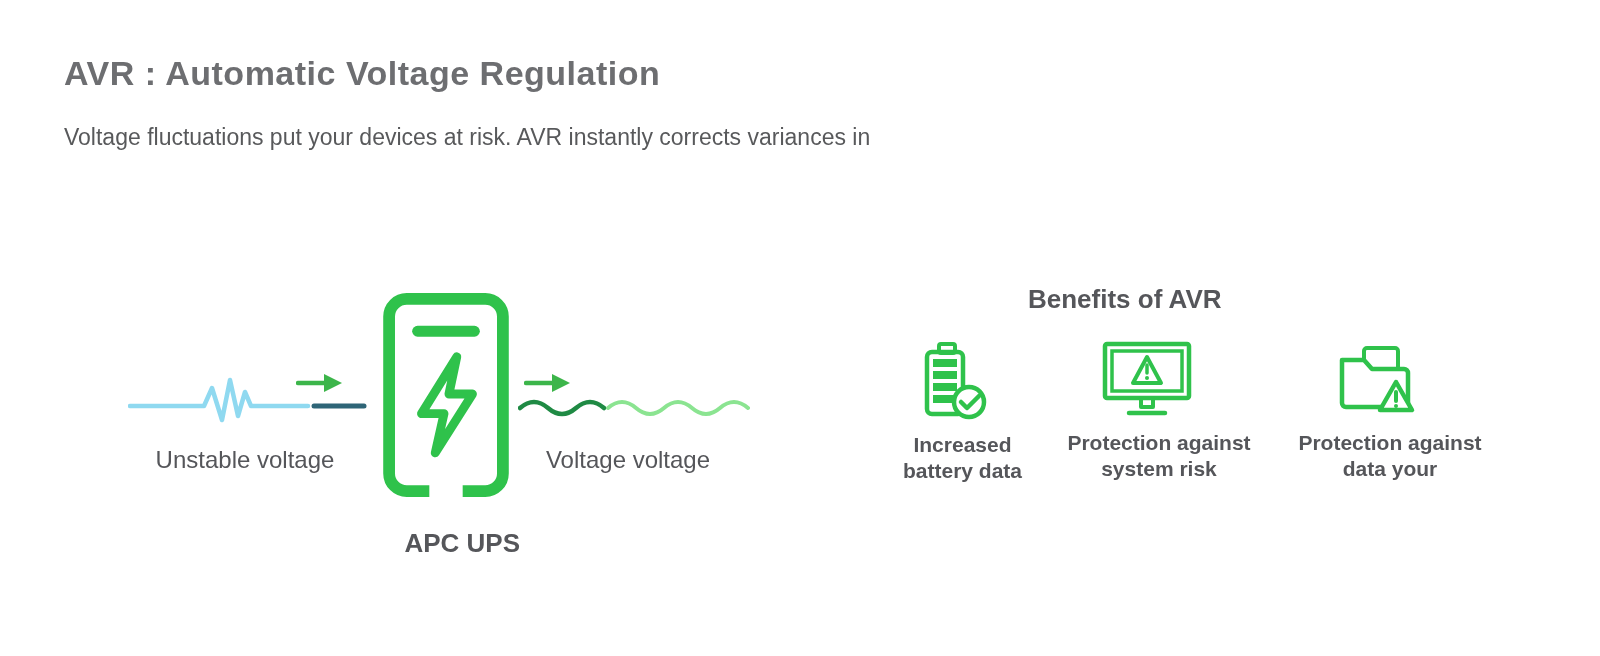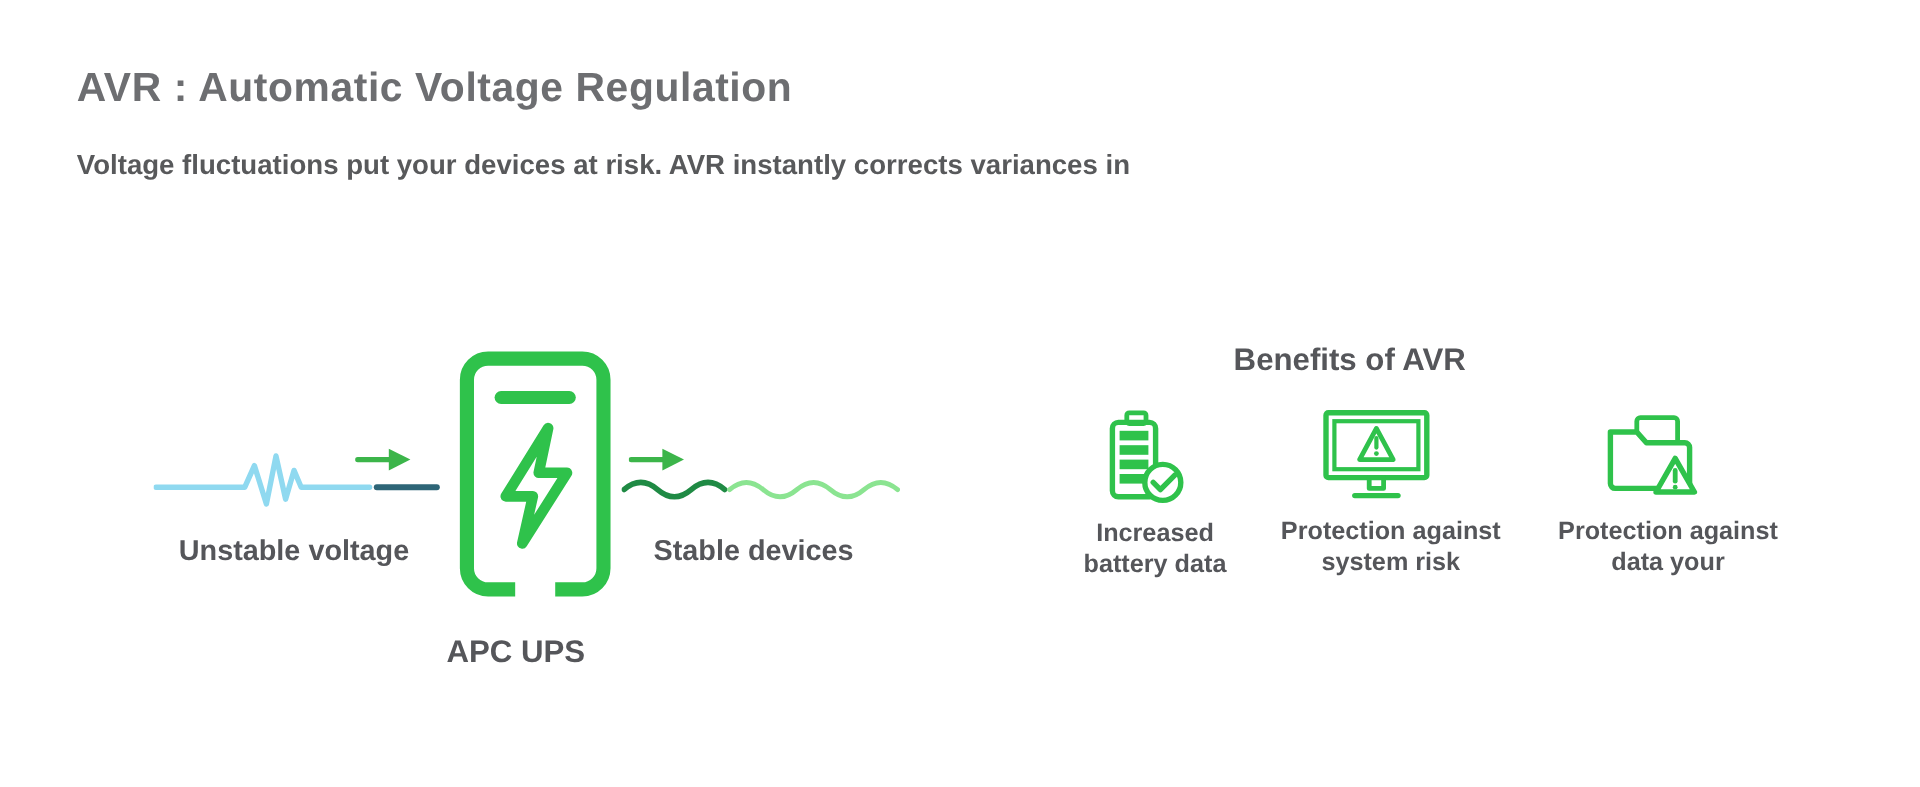--- a/index.html
+++ b/index.html
@@ -19,38 +19,38 @@
     font-weight: 700;
     letter-spacing: 0.5px;
     color: #6d6e71;
     text-align: right;
   }
   .desc {
     position: absolute;
     left: 64px; top: 120px;
     margin: 0;
     font-size: 23px;
-    font-weight: 700;
+    font-weight: 400;
     line-height: 34px;
     color: #58595b;
   }
   .abs { position: absolute; }
   .flow-label {
     position: absolute;
     font-size: 24px;
-    font-weight: 700;
+    font-weight: 400;
     color: #55565a;
     text-align: center;
   }
   .device-label {
     position: absolute;
     font-size: 26px;
     font-weight: 700;
     color: #55565a;
-    text-align: left;
+    text-align: right;
   }
   .benefits-heading {
     position: absolute;
     font-size: 26px;
     font-weight: 700;
     color: #55565a;
   }
   .benefit-item {
     position: absolute;
     display: flex;
@@ -99,21 +99,21 @@
     <polygon points="28,4 46,13 28,22" fill="#3cb54a"></polygon>
   </svg>
 
   <svg class="abs" style="left:518px; top:384px;" width="232" height="44" viewBox="0 0 232 44">
     <path d="M2 24 q14 -12 28 0 t28 0 t28 0" fill="none" stroke="#1f8a44" stroke-width="4.5" stroke-linecap="round"></path>
     <path d="M90 24 q14 -12 28 0 t28 0 t28 0 t28 0 t28 0" fill="none" stroke="#8be491" stroke-width="4" stroke-linecap="round"></path>
   </svg>
 
   <div class="flow-label" style="left:105px; top:446px; width:280px;">Unstable voltage</div>
 
-  <div class="flow-label" style="left:518px; top:446px; width:220px;">Stable devices</div>
+  <div class="flow-label" style="left:518px; top:446px; width:220px;">Voltage voltage</div>
 
   <div class="device-label" style="left:372px; top:528px; width:148px;">APC UPS</div>
 
   <div class="benefits-heading" style="left:1028px; top:284px; width:240px;">Benefits of AVR</div>
 
   <div class="benefit-item" style="left:848px; top:340px; width:205px;">
     <svg width="72" height="84" viewBox="0 0 72 84">
       <rect x="24" y="4" width="16" height="9" rx="2" fill="none" stroke="#2fc24b" stroke-width="4"></rect>
       <rect x="12" y="12" width="36" height="62" rx="5" fill="none" stroke="#2fc24b" stroke-width="4.5"></rect>
       <rect x="18" y="19" width="24" height="8" fill="#2fc24b"></rect>

